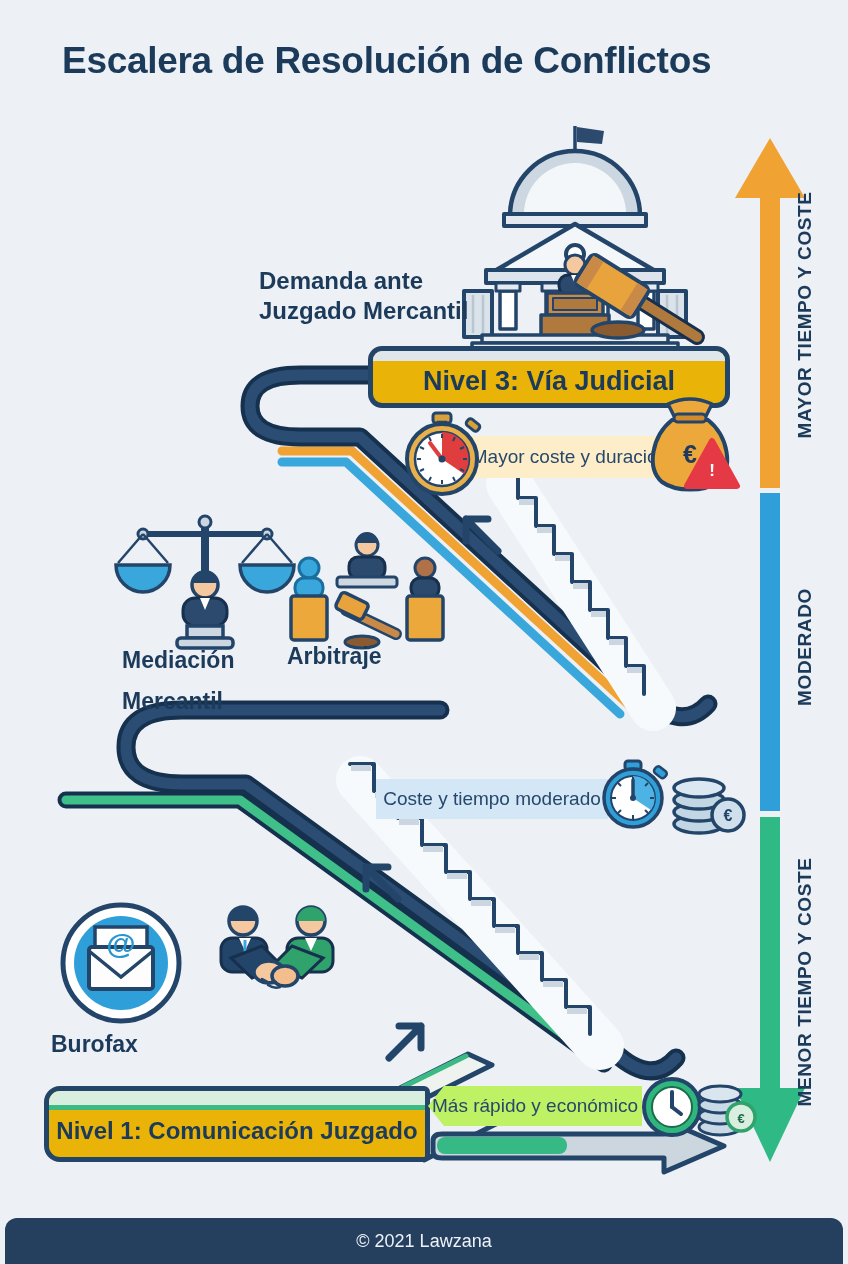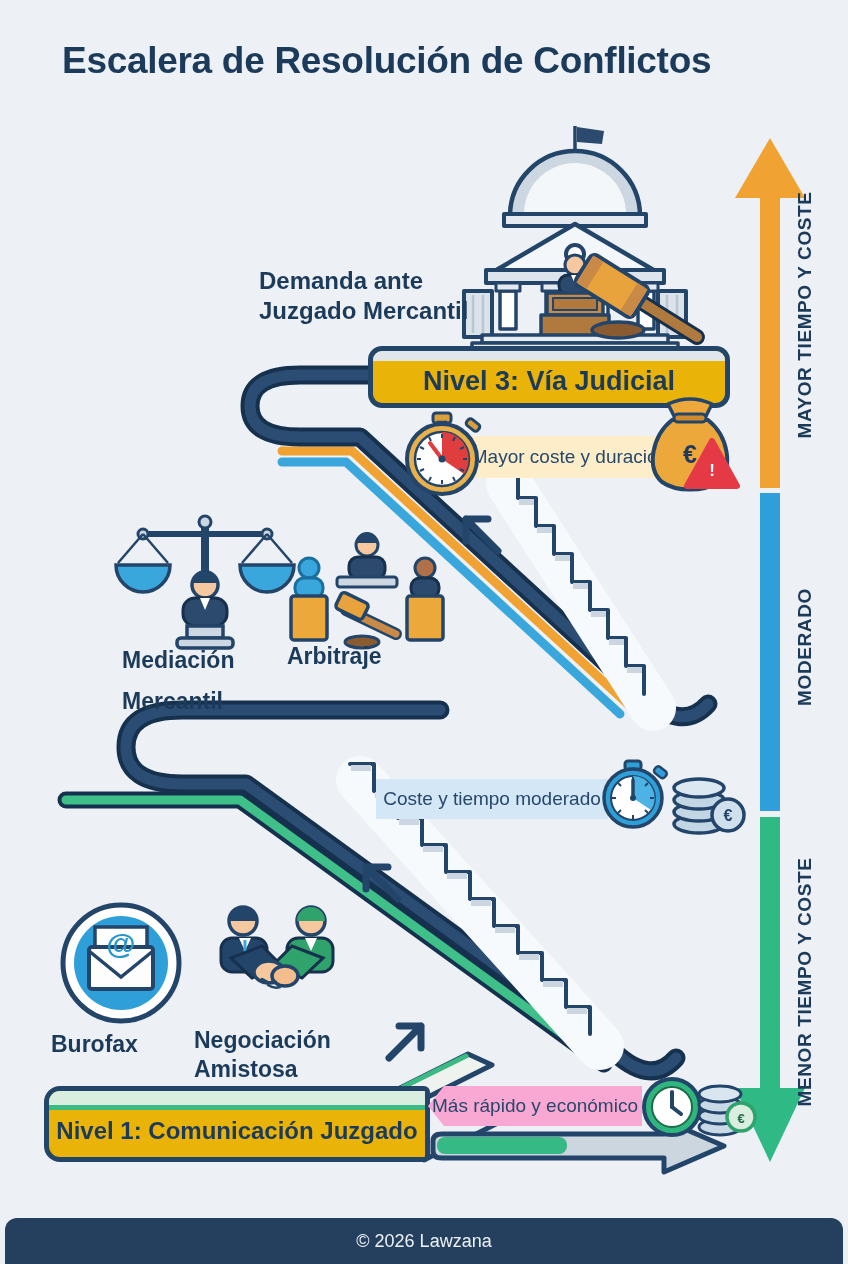--- a/index.html
+++ b/index.html
@@ -219,24 +219,22 @@
   <div class="badge" style="left:376px;top:779px;width:232px;height:40px;background:#d3e7f6">Coste y tiempo moderado</div>
   <div class="mlabel" style="left:122px;top:640px;width:160px;font-size:23px;line-height:41px">Mediación
 Mercantil</div>
   <div class="mlabel" style="left:287px;top:642px;width:160px;font-size:23px;line-height:29px">Arbitraje</div>
 
   <div class="lvlbox" style="left:44px;top:1086px;width:386px;height:76px;border-radius:16px 6px 6px 16px">
     <div class="strip" style="height:14px;background:#d9eedf"></div>
     <div class="strip" style="top:14px;height:5px;background:#3cba83"></div>
     <div class="lvltitle" style="font-size:24px;margin-top:14px">Nivel 1: Comunicación Juzgado</div>
   </div>
-  <div class="badge" style="left:428px;top:1086px;width:214px;height:40px;background:#f9a8d4;clip-path:polygon(16px 0,100% 0,100% 100%,16px 100%,0 50%)">Más rápido y económico</div>
+  <div class="badge" style="left:428px;top:1086px;width:214px;height:40px;background:#bef264;clip-path:polygon(16px 0,100% 0,100% 100%,16px 100%,0 50%)">Más rápido y económico</div>
   <div class="mlabel" style="left:51px;top:1030px;width:140px;font-size:23px;line-height:29px">Burofax</div>
-  <div class="mlabel" style="left:194px;top:1026px;width:166px;font-size:23px;line-height:29px">Negociación
-Amistosa</div>
 
   <svg class="abs" style="left:0;top:0;z-index:3;pointer-events:none" width="848" height="1264" viewBox="0 0 848 1264">
 
     <g>
       <rect x="433" y="413" width="18" height="10" rx="3" fill="#d9a13c" stroke="#24456a" stroke-width="3"></rect>
       <rect x="438" y="422" width="8" height="7" fill="#d9a13c" stroke="#24456a" stroke-width="2.5"></rect>
       <g transform="rotate(38 473 425)">
           <rect x="466" y="421" width="14" height="8" rx="3" fill="#d9a13c" stroke="#24456a" stroke-width="3"></rect>
         </g>
       <circle cx="442" cy="459" r="35" fill="#e8b04b" stroke="#24456a" stroke-width="4"></circle>
@@ -294,15 +292,15 @@
     </g>
   </svg>
 
   <div class="glyph" style="left:690px;top:454px;font-size:25px;color:#1f3a5c">€</div>
   <div class="glyph" style="left:712px;top:471px;font-size:17px;color:#ffffff">!</div>
   <div class="glyph" style="left:728px;top:816px;font-size:16px;color:#24456a">€</div>
   <div class="glyph" style="left:121px;top:944px;font-size:30px;color:#2796cf">@</div>
   <div class="glyph" style="left:741px;top:1118px;font-size:13px;color:#1d6b49">€</div>
 
   <div class="footer">
-    <span>© 2026 Lawzana</span>
+    <span>© 2021 Lawzana</span>
   </div>
 </div>
 
 </body></html>

